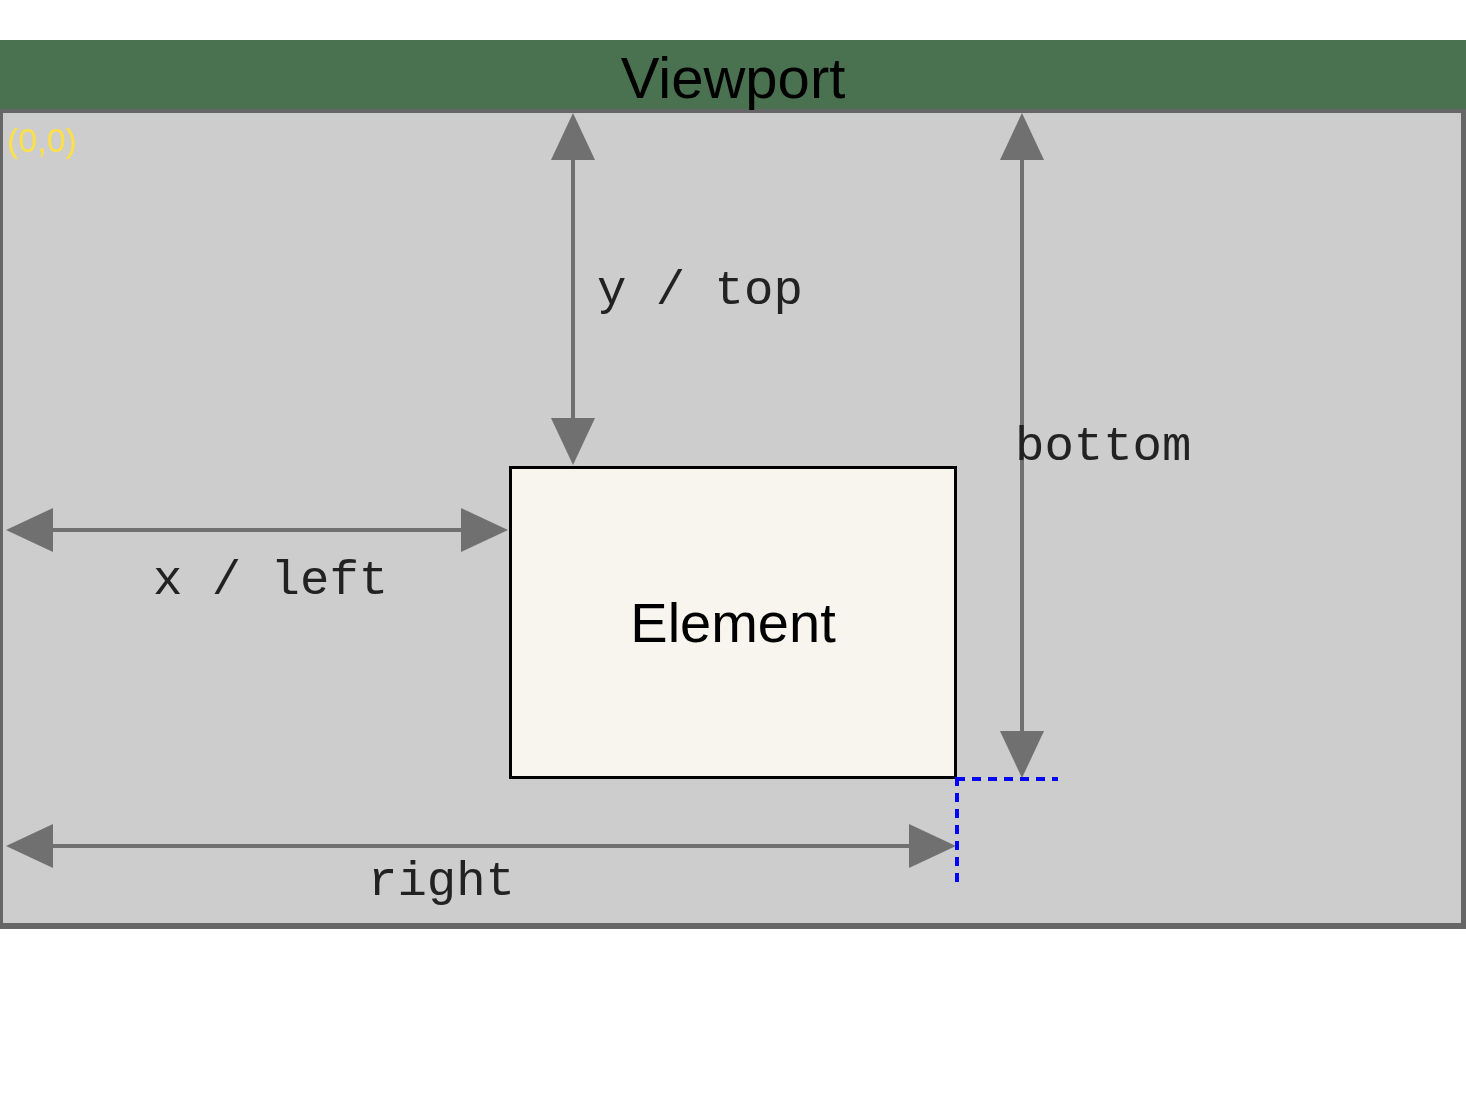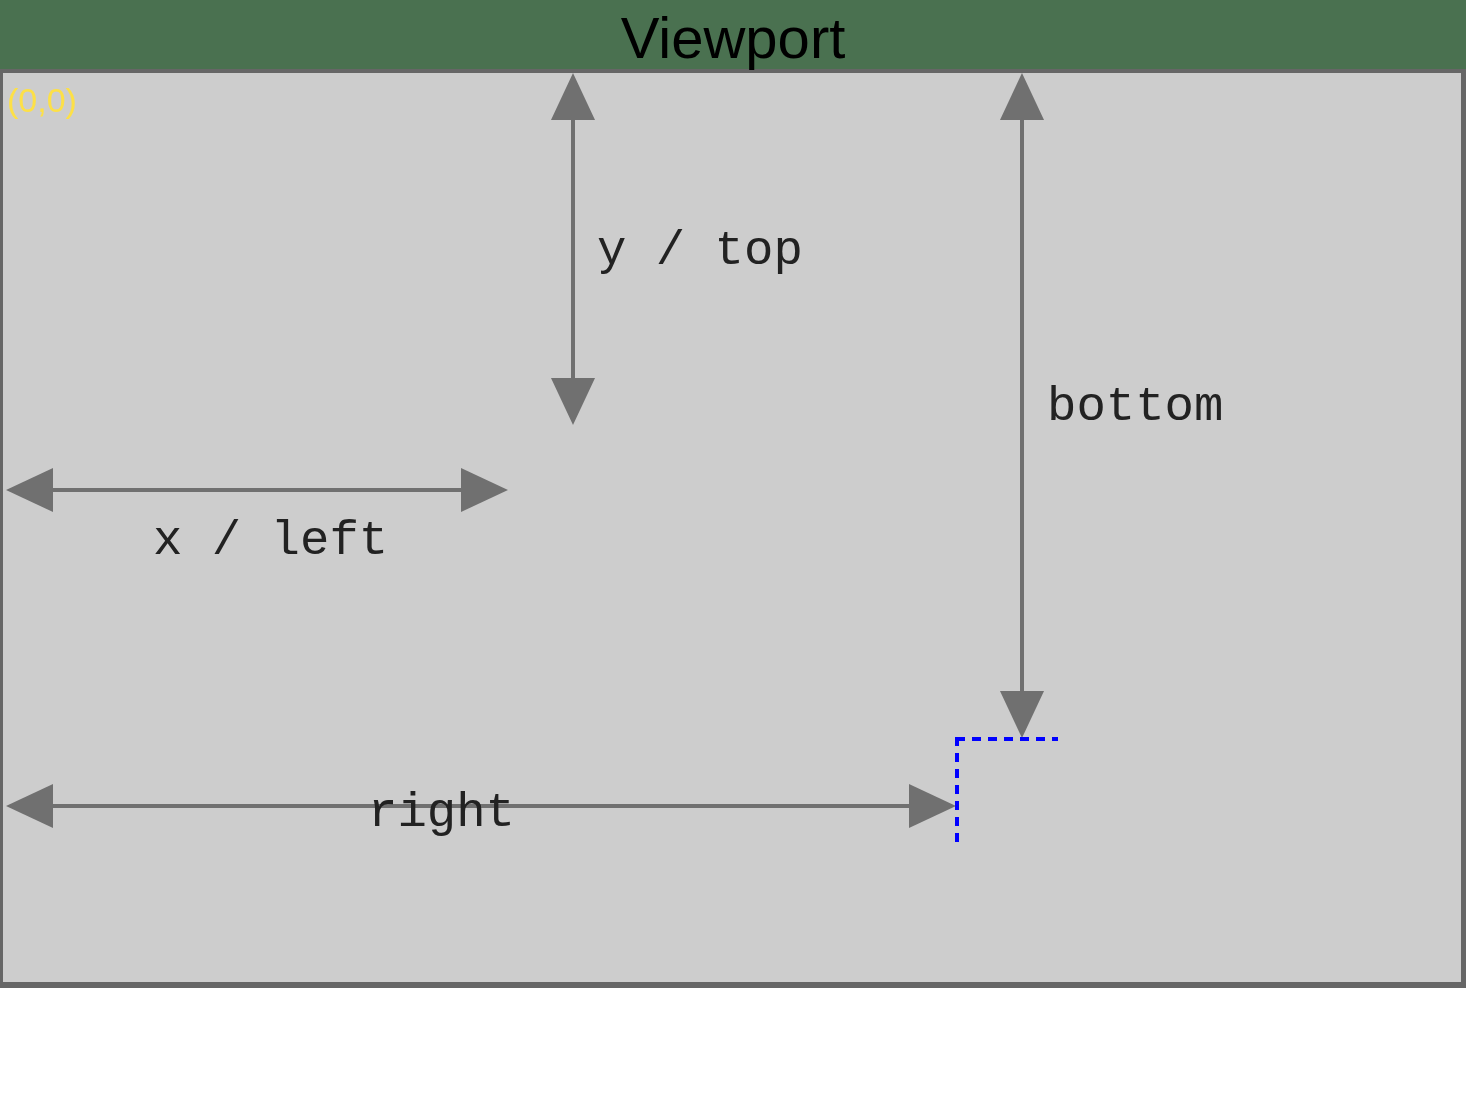--- a/index.html
+++ b/index.html
@@ -10,23 +10,24 @@
     --element-fill:#f8f5ee;
     --element-border:#000000;
     --guide-blue:#0000ff;
     --title-text:#000000;
     --label-text:#222222;
   }
   html,body{margin:0;padding:0;}
   body{font-family:"Liberation Sans",sans-serif;background:#fff;}
   .canvas{
     position:relative;
-    width:1466px;height:988px;
+    width:1466px;height:889px;
     background:var(--header-green);
     overflow:hidden;
+    margin-top:40px;
   }
   .title{
     position:absolute;
     top:9px;left:50%;transform:translateX(-50%);
     font-size:58px;line-height:1;
     color:var(--title-text);
     white-space:nowrap;
     z-index:3;
   }
   .frame{
@@ -68,22 +69,22 @@
   .mono-label{
     position:absolute;
     font-family:"Liberation Mono",monospace;
     font-size:49px;line-height:1;
     color:var(--label-text);
     white-space:pre;
     z-index:4;
   }
   .label-y-top{left:597px;top:227px;}
   .label-x-left{left:153px;top:517px;}
-  .label-bottom{left:1047px;top:383px;}
-  .label-right{left:368px;top:789px;}
+  .label-bottom{left:1015px;top:383px;}
+  .label-right{left:368px;top:818px;}
 </style>
 </head>
 <body>
 
 <div class="canvas">
 
   <div class="title">Viewport</div>
 
   <div class="frame"></div>
 
@@ -114,20 +115,23 @@
       <polygon points="6,806 53,784 53,828" stroke="none"></polygon>
       <polygon points="956,806 909,784 909,828" stroke="none"></polygon>
     </g>
 
     <g stroke="var(--guide-blue)" stroke-width="4" stroke-dasharray="9 7" fill="none">
       <line x1="956" y1="739" x2="1058" y2="739"></line>
       <line x1="957" y1="737" x2="957" y2="843"></line>
     </g>
   </svg>
 
+  <div class="element-box">
+    <span class="element-label">Element</span>
+  </div>
 
   <div class="mono-label label-y-top">y / top</div>
 
   <div class="mono-label label-x-left">x / left</div>
 
   <div class="mono-label label-bottom">bottom</div>
 
   <div class="mono-label label-right">right</div>
 
 </div>

